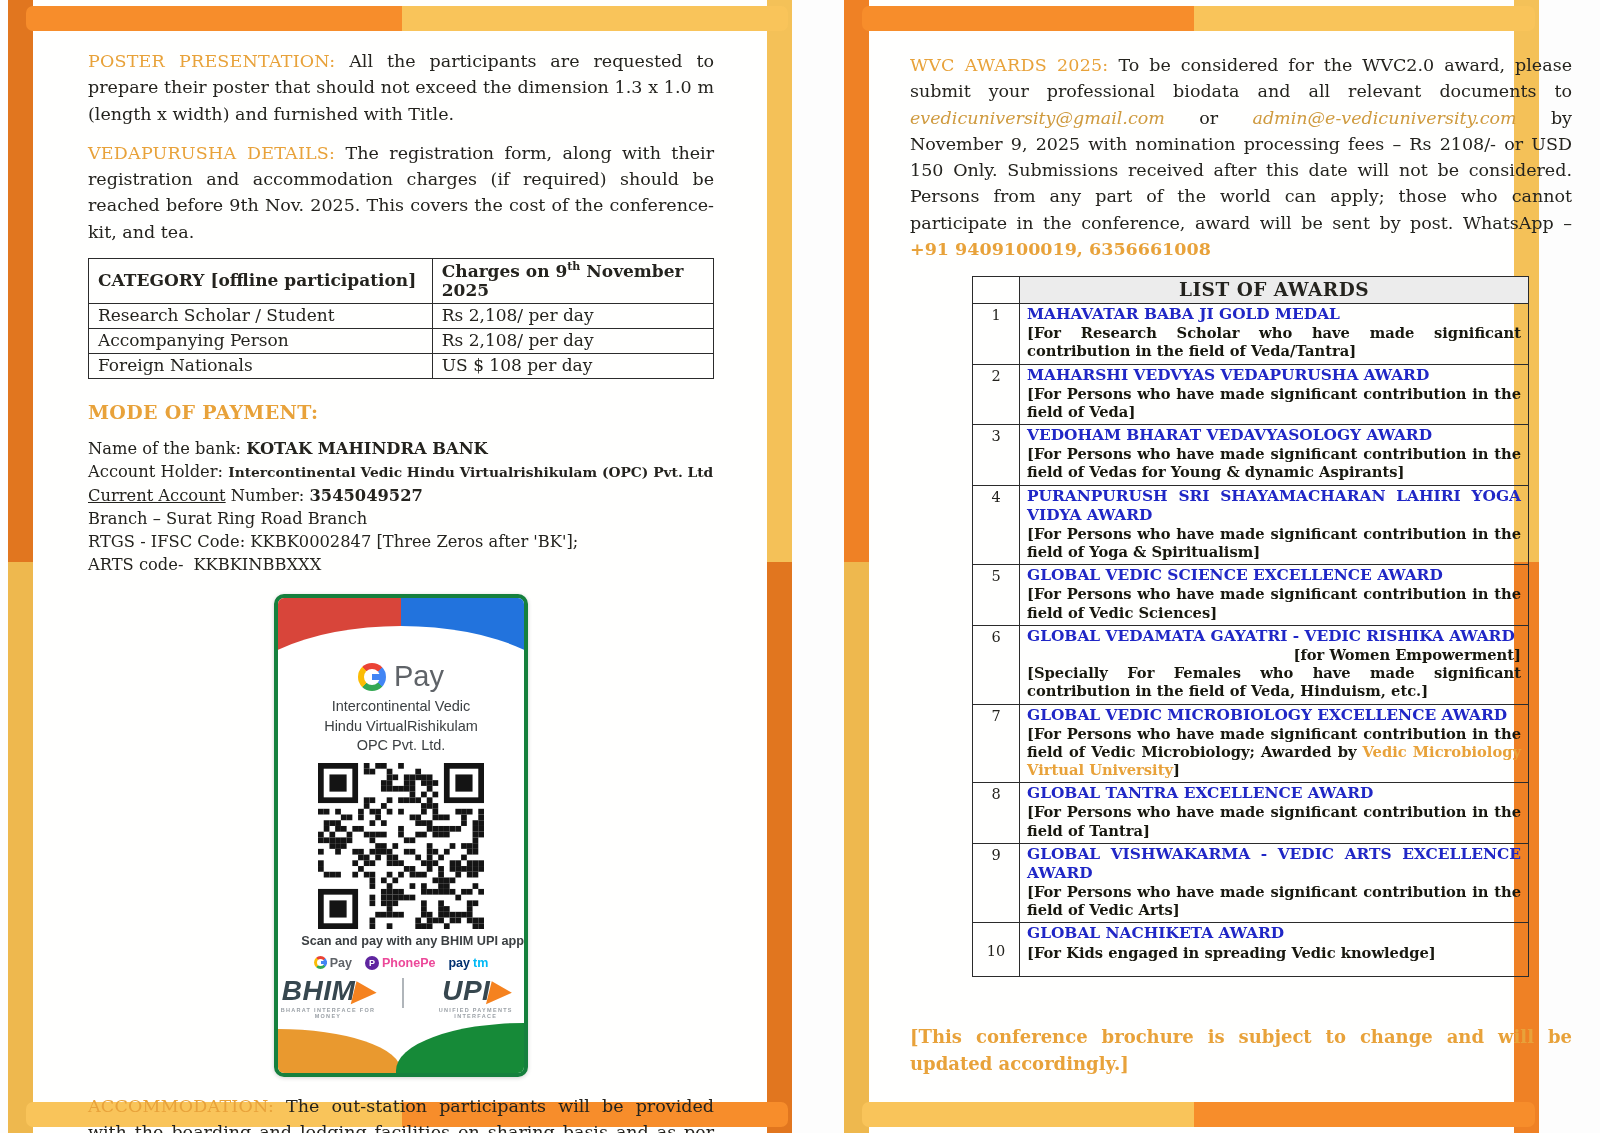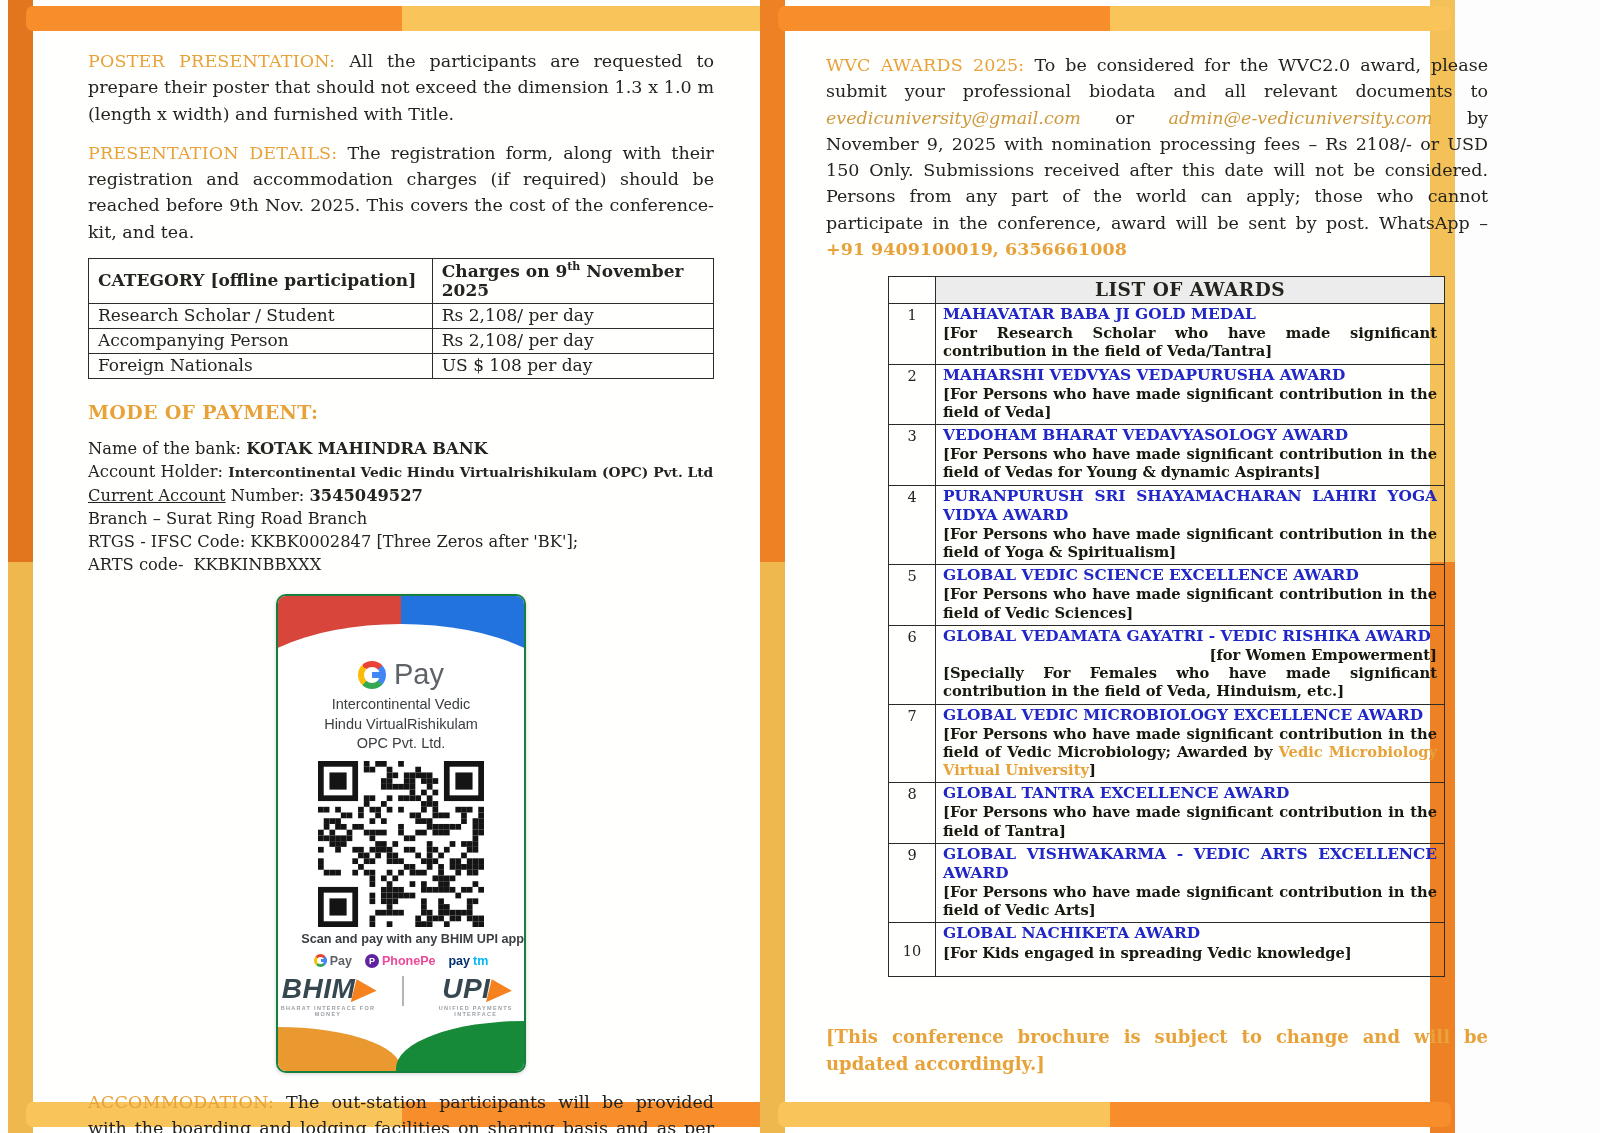--- a/index.html
+++ b/index.html
@@ -1,20 +1,20 @@
 <!DOCTYPE html>
 <html><head>
 <meta charset="utf-8">
 <style>
   html,body{margin:0;padding:0;background:#ffffff;}
   .canvas{position:relative;width:1600px;height:1133px;background:#fdfdfd;
           font-family:"DejaVu Serif",serif;color:#24231e;overflow:hidden;}
   .page{position:absolute;top:0;height:1133px;background:#fffffe;}
   #pageL{left:8px;width:784px;}
-  #pageR{left:760px;width:695px;}
+  #pageR{left:844px;width:695px;}
 
   
   .vstrip{position:absolute;top:0;bottom:0;width:25px;}
   #pageL .vl{left:0;background:linear-gradient(180deg,#e1761f 0 49.6%,#eeb84e 49.6% 100%);}
   #pageL .vr{right:0;background:linear-gradient(180deg,#f4c158 0 49.6%,#e1761f 49.6% 100%);}
   #pageR .vl{left:0;background:linear-gradient(180deg,#ef8125 0 49.6%,#eeb84e 49.6% 100%);}
   #pageR .vr{right:0;background:linear-gradient(180deg,#f4c158 0 49.6%,#ef8125 49.6% 100%);}
   .hbar{position:absolute;left:18px;right:4px;height:25px;border-radius:7px;}
   .ht{top:6px;background:linear-gradient(90deg,#f78d2b 0 49.3%,#f9c45a 49.3% 100%);}
   .hb{bottom:6px;background:linear-gradient(90deg,#f9c45a 0 49.3%,#f78d2b 49.3% 100%);}
@@ -33,21 +33,21 @@
   sup{font-size:11px;}
 
   .pay-head{color:#e8a23a;font-weight:bold;font-size:19px;margin:22px 0 16px;letter-spacing:.3px;}
   .pay-line{font-size:16.3px;line-height:1.2;margin:0 0 3.5px;}
   .b{font-weight:bold;}
   .small-b{font-weight:bold;font-size:13.8px;}
   .u{text-decoration:underline;}
   .swift-val{margin-left:10px;}
 
   
-  .gcard{width:246px;margin:20px auto 16px;border:2px solid #15803d;border-radius:10px;
+  .gcard{width:246px;margin:20px auto 16px;border:4px solid #15803d;border-radius:10px;
          overflow:hidden;position:relative;background:#fff;
          font-family:"Liberation Sans",sans-serif;box-shadow:0 1px 4px rgba(0,0,0,.18);}
   .card-arc{position:relative;height:62px;background:linear-gradient(90deg,#d8453a 0 50%,#2273dd 50% 100%);overflow:hidden;}
   .card-arc::after{content:"";position:absolute;left:-50px;width:346px;height:160px;top:28px;background:#fff;border-radius:50%;}
   .card-brand{display:flex;justify-content:center;align-items:center;gap:8px;margin:0 0 4px;}
   .gicon{position:relative;width:28px;height:28px;border-radius:50%;flex:0 0 auto;
          background:conic-gradient(from 45deg,#4285f4 0 25%,#34a853 25% 50%,#fbbc05 50% 75%,#ea4335 75% 100%);}
   .gicon::before{content:"";position:absolute;inset:6px;background:#fff;border-radius:50%;}
   .gicon::after{content:"";position:absolute;right:1px;top:11px;width:13px;height:6px;background:#4285f4;}
   .gicon.mini{width:13px;height:13px;}
@@ -99,21 +99,21 @@
 
   <div class="page" id="pageL">
     <div class="vstrip vl"></div>
     <div class="vstrip vr"></div>
     <div class="hbar ht"></div>
     <div class="hbar hb"></div>
 
     <div class="contentL">
       <p class="para"><span class="sec-head">POSTER PRESENTATION:</span><span> All the participants are requested to prepare their poster that should not exceed the dimension 1.3 x 1.0 m (length x width) and furnished with Title.</span></p>
 
-      <p class="para"><span class="sec-head">PRESENTATION DETAILS:</span><span> The registration form, along with their registration and accommodation charges (if required) should be reached before 9th Nov. 2025. This covers the cost of the conference-kit, and tea.</span></p>
+      <p class="para"><span class="sec-head">VEDAPURUSHA DETAILS:</span><span> The registration form, along with their registration and accommodation charges (if required) should be reached before 9th Nov. 2025. This covers the cost of the conference-kit, and tea.</span></p>
 
       <table class="cat-table">
         <tbody>
             <tr>
           <th class="col-cat">CATEGORY [offline participation]</th>
           <th><span>Charges on 9</span><sup>th</sup><span> November 2025</span></th>
         </tr>
         <tr>
           <td>Research Scholar / Student</td>
           <td>Rs 2,108/ per day</td>

